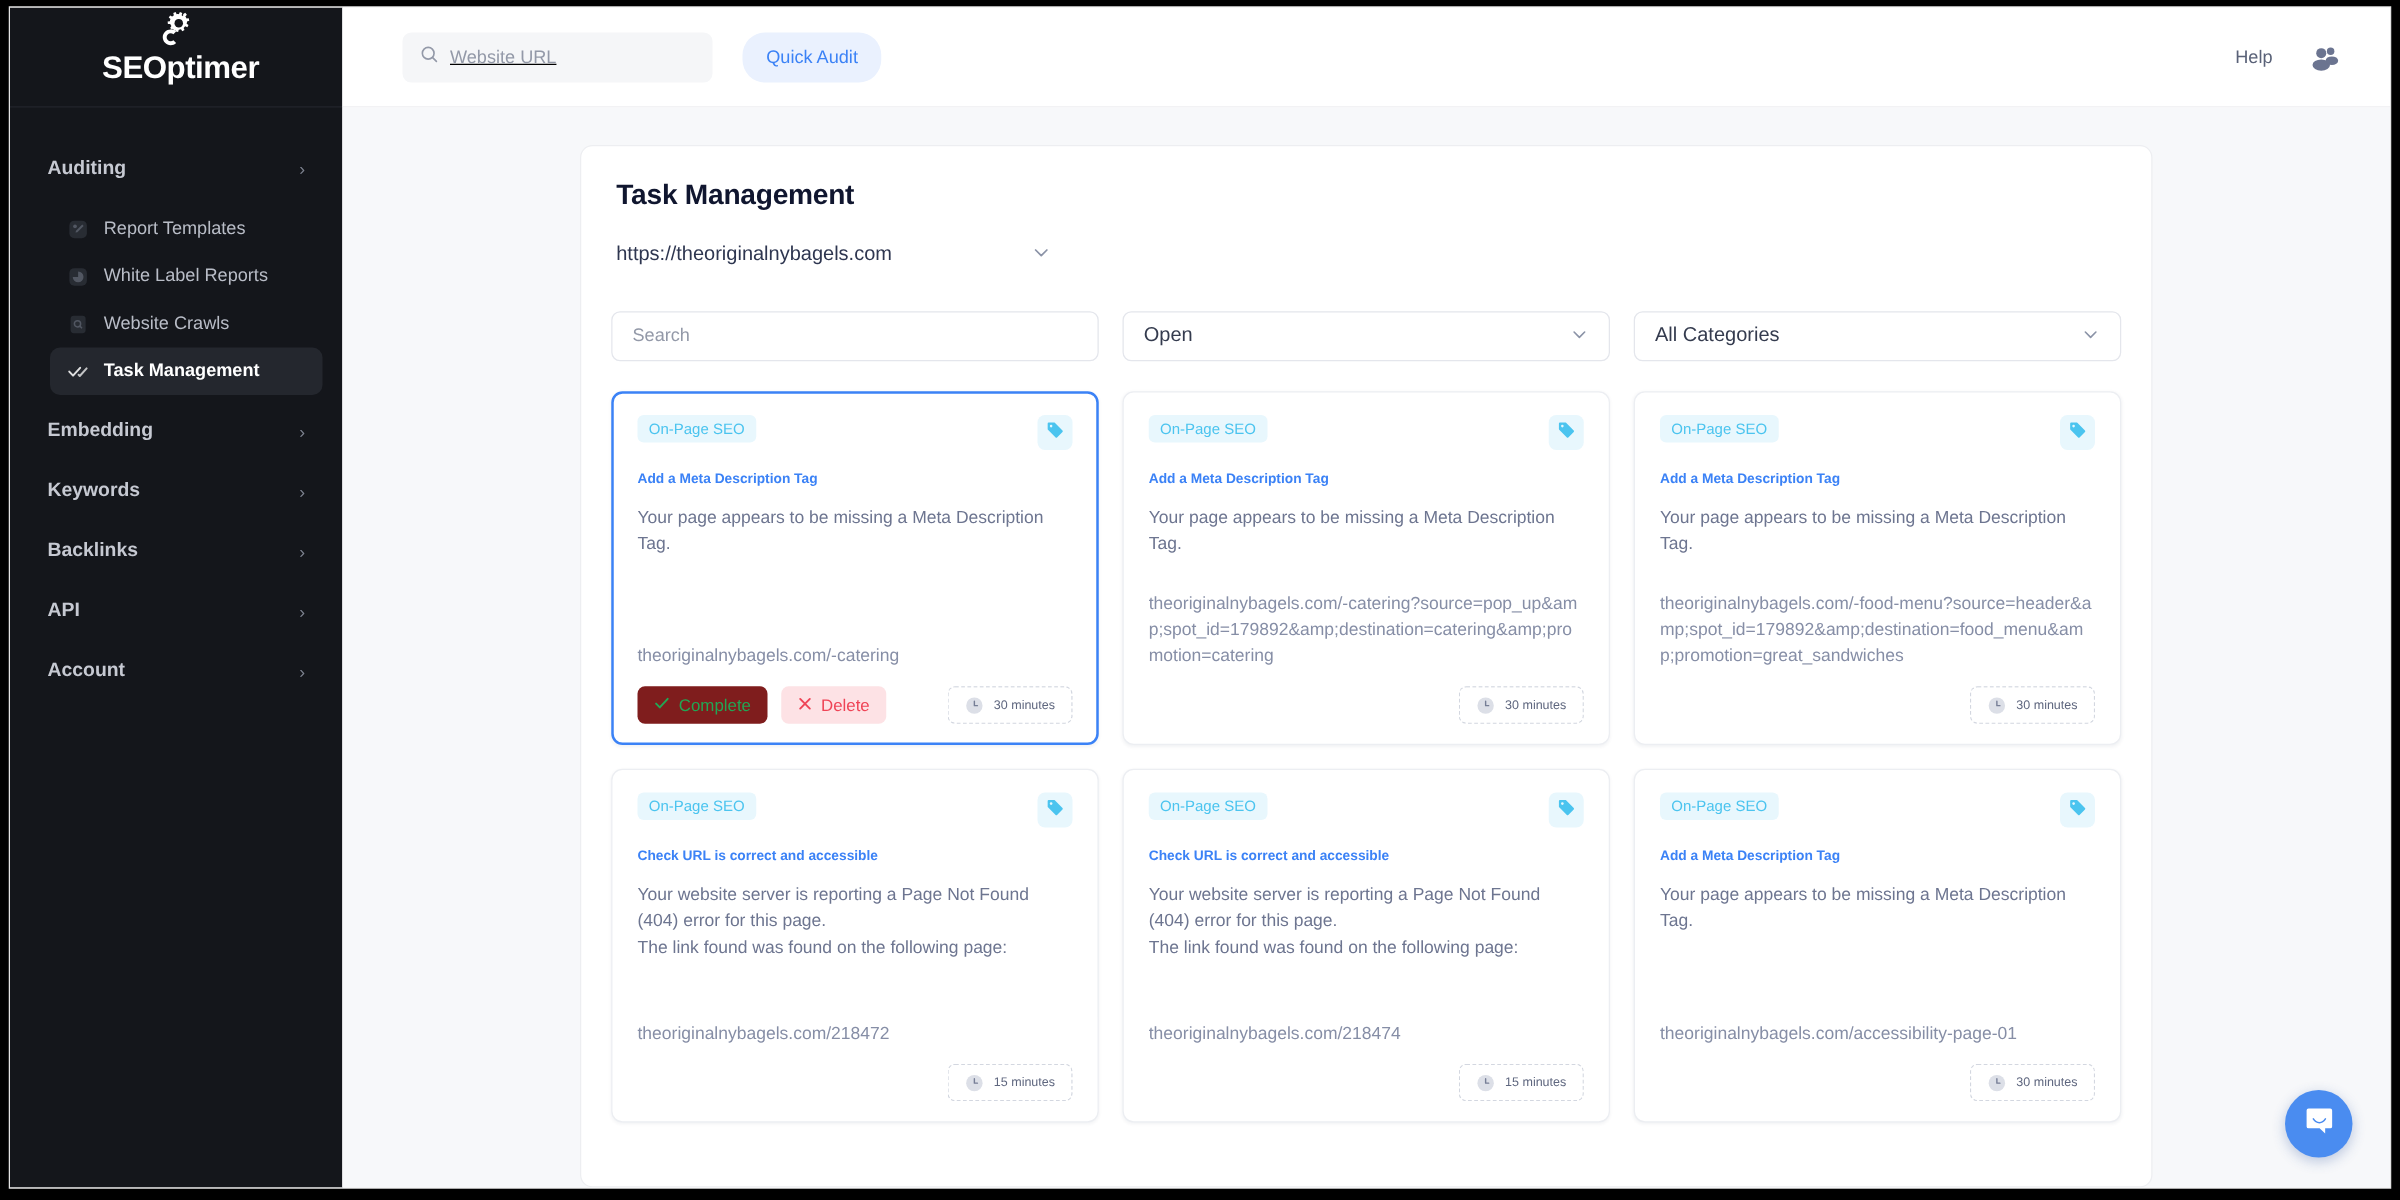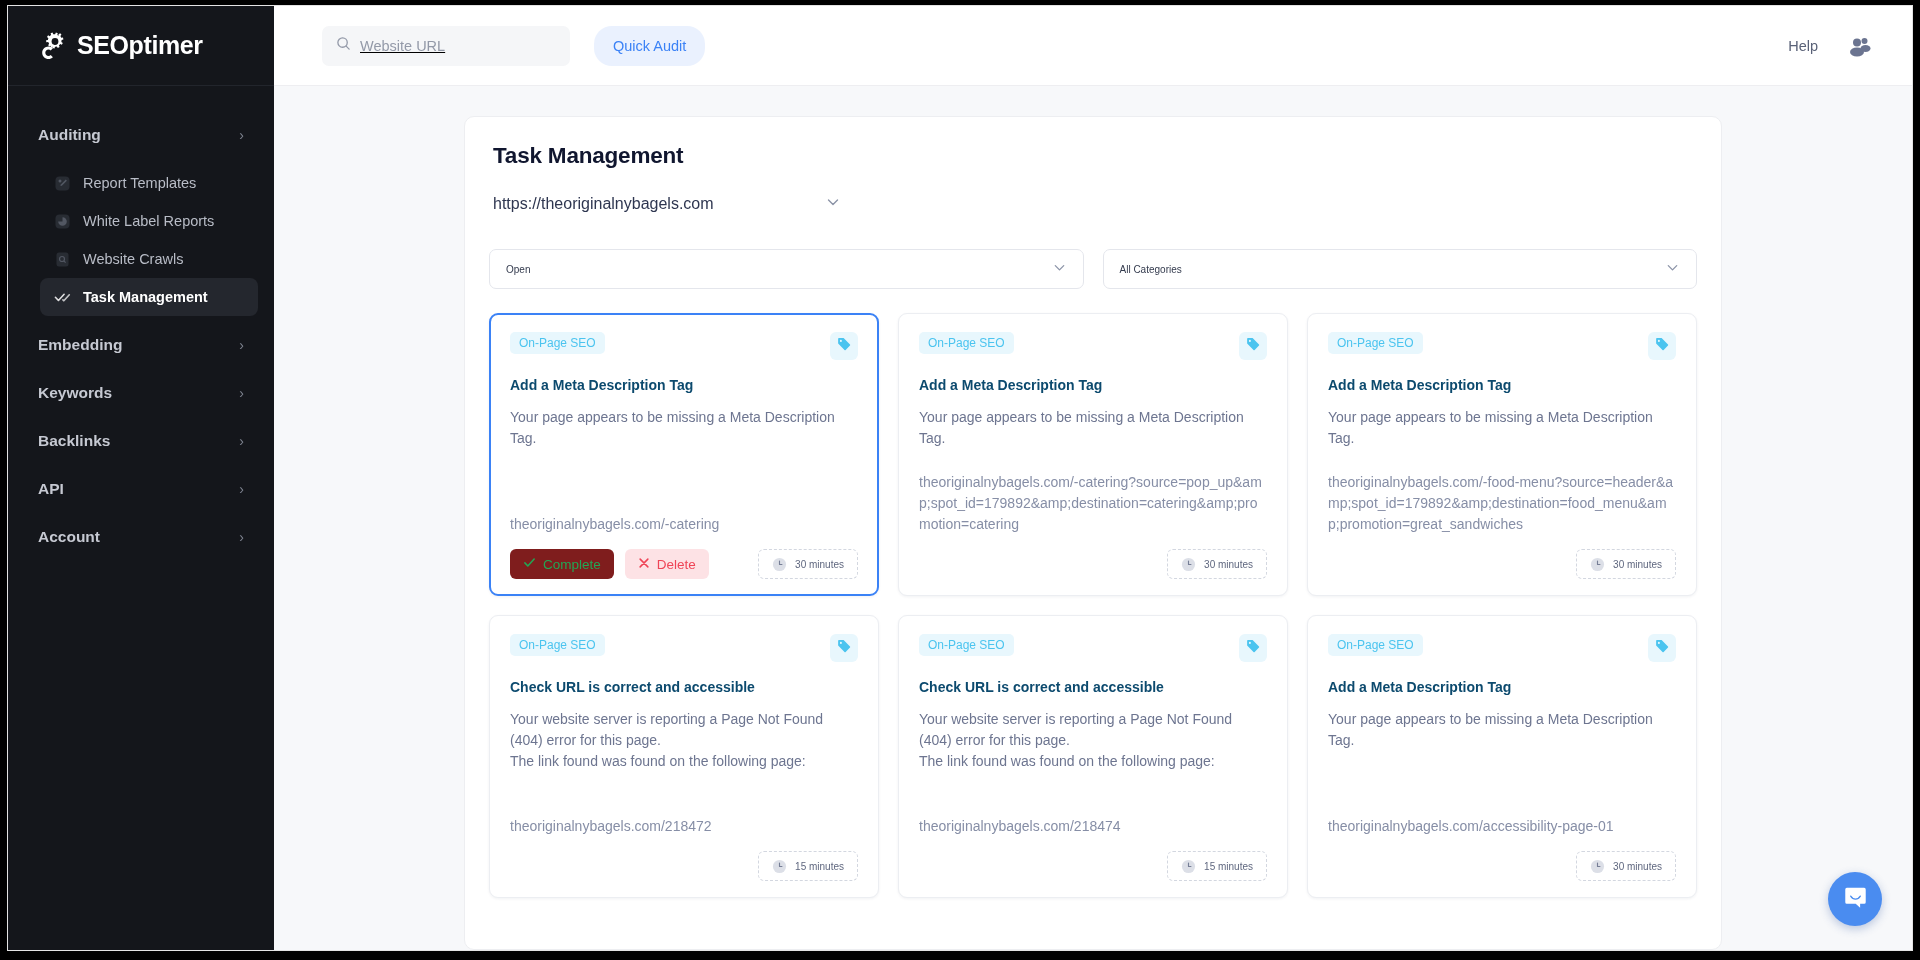--- a/index.html
+++ b/index.html
@@ -32,22 +32,22 @@
     background: #14161b;
     height: 944px;
     position: relative;
     display: flex;
     flex-direction: column;
   }
   .brand {
     height: 80px;
     display: flex;
     align-items: center;
-    padding-left: 28px;
     border-bottom: 1px solid #22252c;
+    flex-direction: column;
   }
   .brand-logo { width: 34px; height: 34px; flex: 0 0 34px; }
   .brand-name {
     color: #ffffff;
     font-size: 25px;
     font-weight: bold;
     letter-spacing: -0.4px;
     margin-left: 7px;
   }
   .nav { padding-top: 20px; }
@@ -185,21 +185,21 @@
     background: #fff;
     flex: 1;
     cursor: pointer;
   }
   .fl input {
     border: 0; outline: 0; background: transparent;
     font-family: "Liberation Sans", sans-serif;
     font-size: 14.5px; color: #2b3040; width: 100%;
   }
   .fl input::placeholder { color: #9399a8; }
-  .fl .val { font-size: 10px; color: #343b4e; }
+  .fl .val { font-size: 16px; color: #343b4e; }
   .fl .chev { margin-left: auto; color: #8b93a7; font-size: 13px; }
 
   .cards {
     display: grid;
     grid-template-columns: repeat(3, 1fr);
     gap: 19px;
     margin-top: 24px;
   }
   .card {
     background: #ffffff;
@@ -228,22 +228,22 @@
   .tag-btn {
     margin-left: auto;
     width: 28px; height: 28px;
     background: #e8f7fd;
     border-radius: 6px;
     display: flex; align-items: center; justify-content: center;
     cursor: pointer;
   }
   .card h3 {
     margin-top: 17px;
-    font-size: 14px;
-    color: #0c4a6e;
+    font-size: 11px;
+    color: #3b82f6;
     font-weight: bold;
   }
   .card .desc {
     margin-top: 14px;
     font-size: 14px;
     line-height: 21px;
     color: #6d7590;
   }
   .card .urlref {
     margin-top: auto;
@@ -432,20 +432,23 @@
           <div class="site-select">
             <span class="site-url">https://theoriginalnybagels.com</span>
             <span class="chev">
               <svg viewBox="0 0 16 16" width="16" height="16">
                   <path d="M3.5 6l4.5 4.5L12.5 6" fill="none" stroke="#8b93a7" stroke-width="1.4" stroke-linecap="round" stroke-linejoin="round"></path>
                 </svg>
             </span>
           </div>
 
           <div class="filters">
+            <div class="fl">
+              <input type="text" placeholder="Search" style="">
+            </div>
             <div class="fl">
               <span class="val">Open</span>
               <span class="chev">
                 <svg viewBox="0 0 16 16" width="15" height="15">
                     <path d="M3.5 6l4.5 4.5L12.5 6" fill="none" stroke="#8b93a7" stroke-width="1.4" stroke-linecap="round" stroke-linejoin="round"></path>
                   </svg>
               </span>
             </div>
             <div class="fl">
               <span class="val">All Categories</span>

